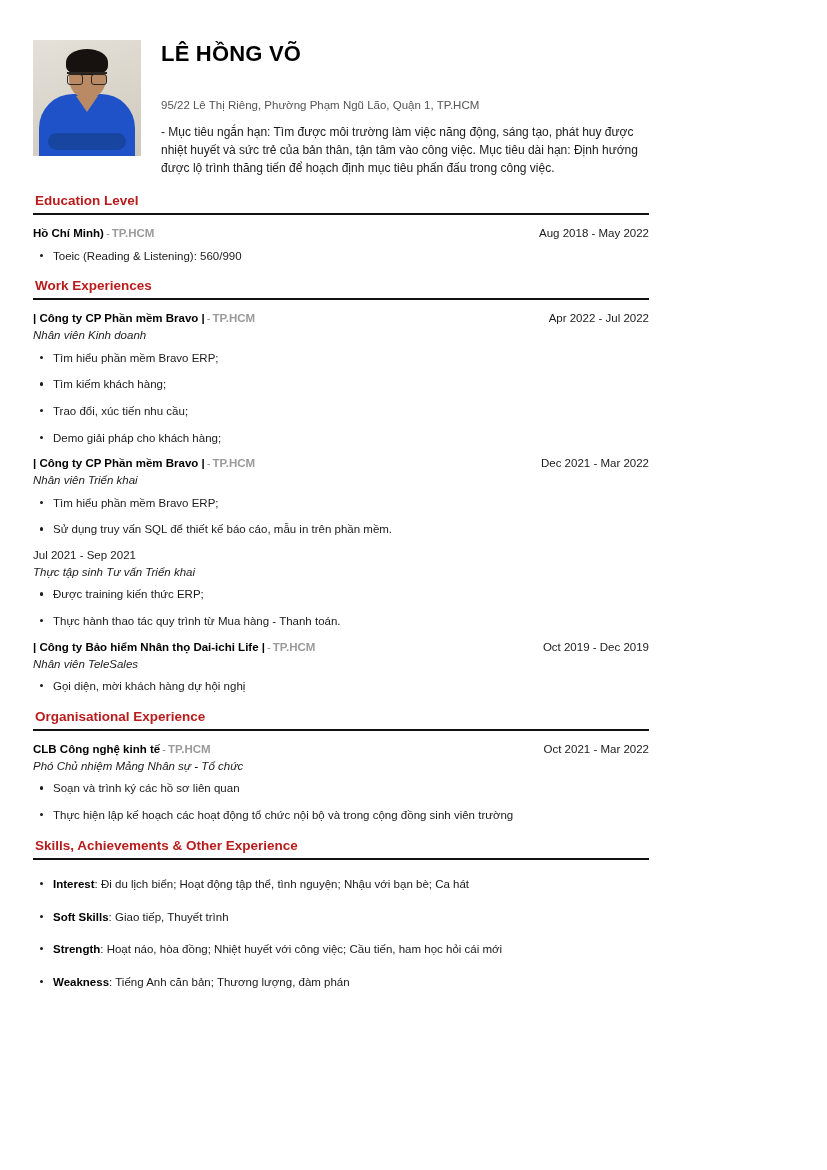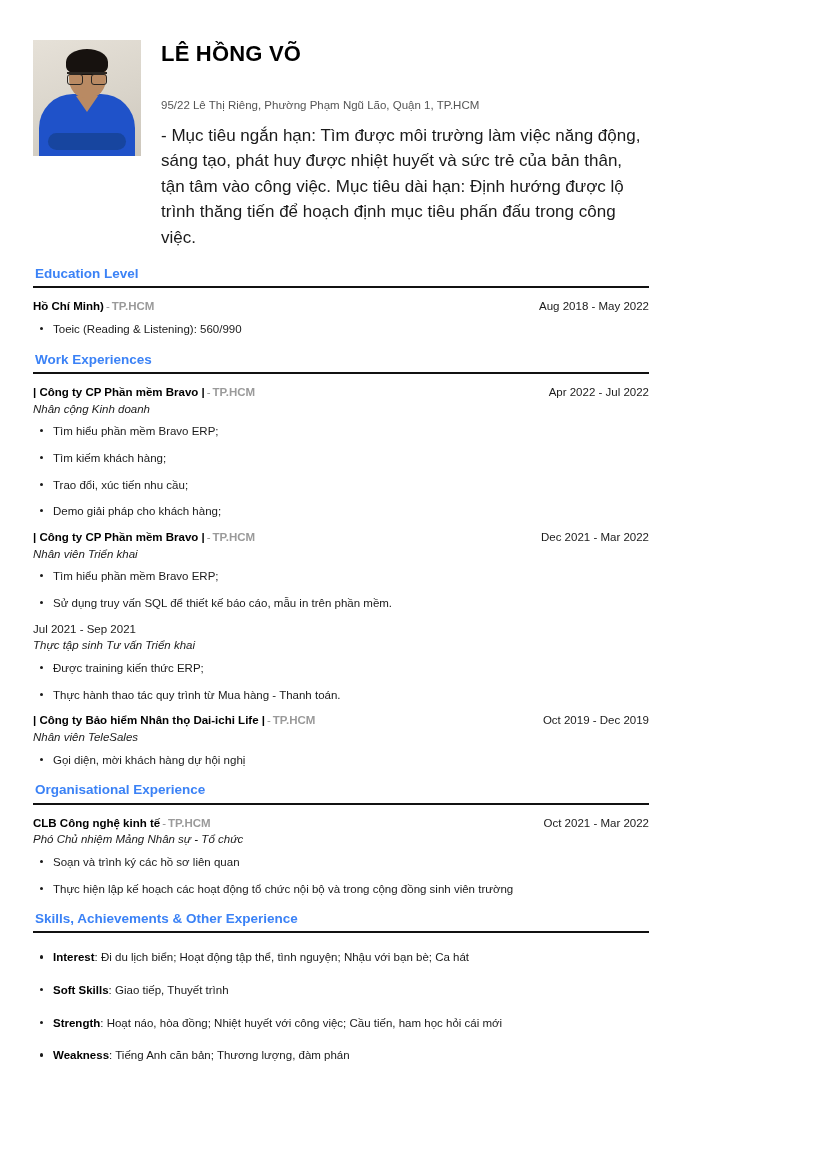--- a/index.html
+++ b/index.html
@@ -132,35 +132,35 @@
     height: 13px;
     margin: 0 0 3px 0;
   }
   .contact {
     font-size: 11.5px;
     color: #555555;
     margin: 0 0 9px 0;
     line-height: 1.35;
   }
   .objective {
-    font-size: 17px;
+    font-size: 12px;
     color: #1a1a1a;
     line-height: 1.5;
     margin: 0;
     text-align: left;
   }
 
   
   .section {
     margin-top: 14px;
   }
   .section-title {
     font-size: 13.5px;
     font-weight: bold;
-    color: #3b82f6;
+    color: #b91c1c;
     padding: 0 0 4px 2px;
     border-bottom: 2.5px solid #111111;
     line-height: 1.2;
   }
   .section-body {
     padding-top: 10px;
   }
 
   
   .entry {
@@ -284,21 +284,21 @@
     <div class="section-title">Work Experiences</div>
     <div class="section-body">
 
       <div class="entry">
         <div class="entry-head">
           <div class="entry-org">
             <span>| Công ty CP Phần mềm Bravo |</span><span class="entry-sep">-</span><span class="entry-place">TP.HCM</span>
           </div>
           <div class="entry-date">Apr 2022 - Jul 2022</div>
         </div>
-        <div class="entry-role">Nhân cộng Kinh doanh</div>
+        <div class="entry-role">Nhân viên Kinh doanh</div>
         <ul class="bullets">
           <li>Tìm hiểu phần mềm Bravo ERP;</li>
           <li>Tìm kiếm khách hàng;</li>
           <li>Trao đổi, xúc tiến nhu cầu;</li>
           <li>Demo giải pháp cho khách hàng;</li>
         </ul>
       </div>
 
       <div class="entry">
         <div class="entry-head">

